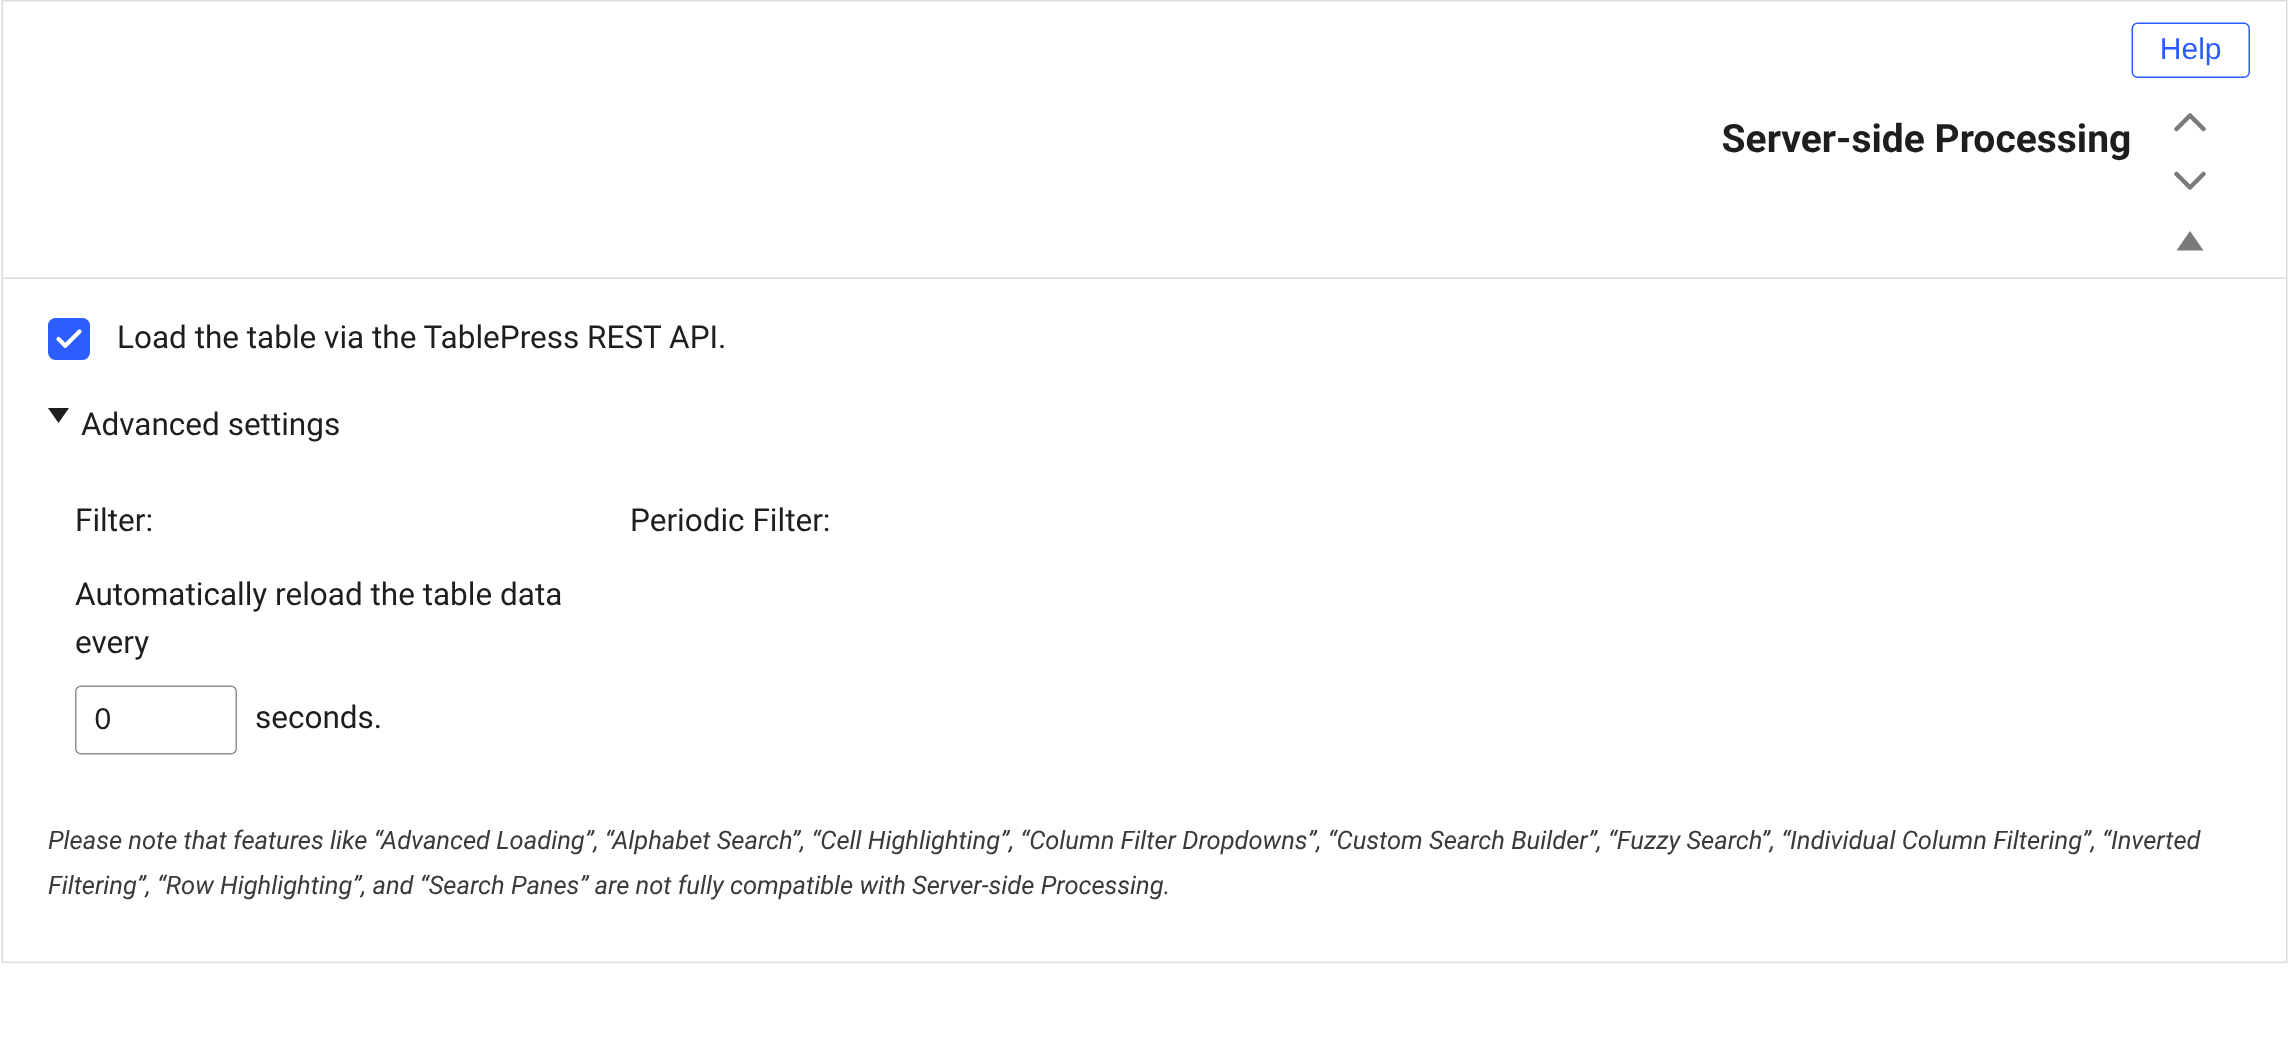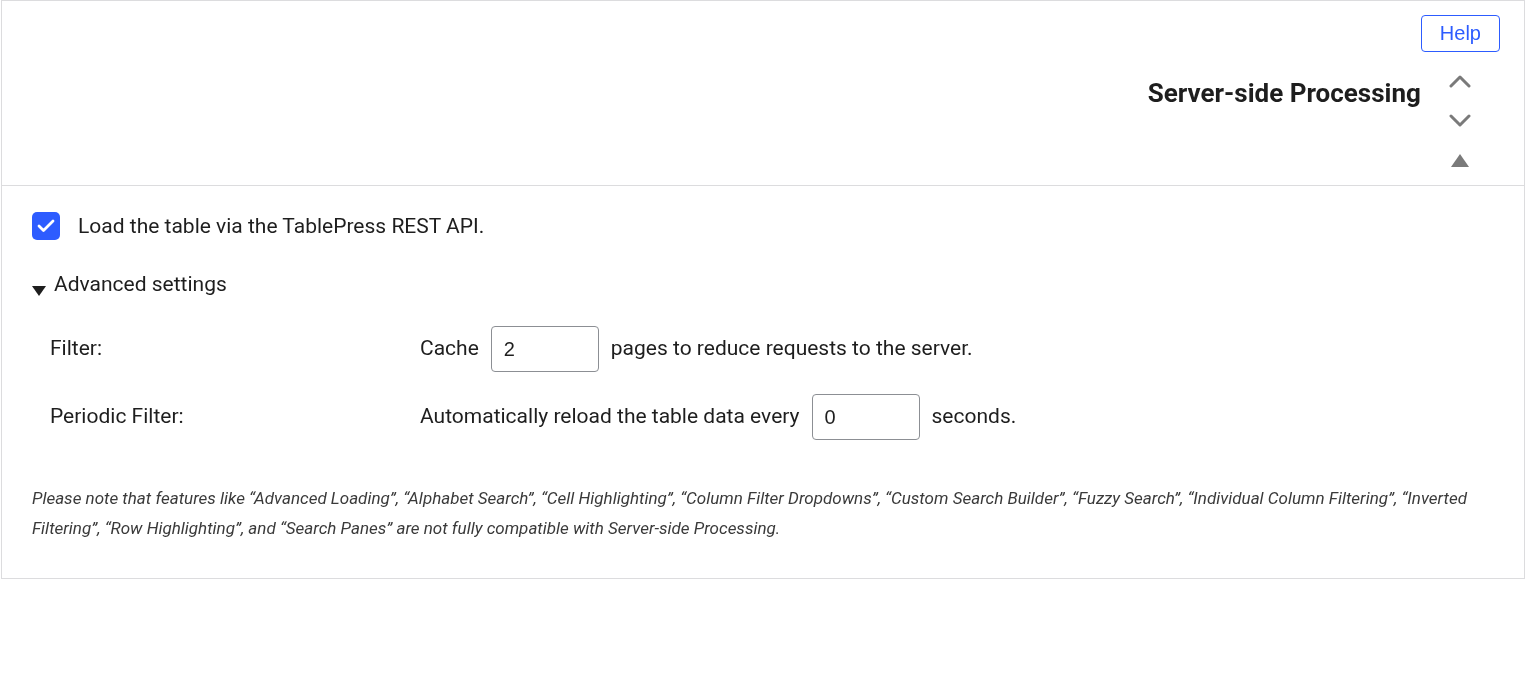--- a/index.html
+++ b/index.html
@@ -92,21 +92,21 @@
   }
   .checkbox svg {
     display: block;
   }
   .checkbox-label {
     font-size: 21px;
     color: #1e1e1e;
   }
   .details-summary {
     display: flex;
-    align-items: flex-end;
+    align-items: flex-start;
     gap: 6px;
     font-size: 21px;
     color: #1e1e1e;
     cursor: pointer;
     margin-bottom: 30px;
     user-select: none;
   }
   .disclosure-triangle {
     width: 0;
     height: 0;
@@ -203,27 +203,20 @@
     </div>
 
     <div class="details-summary">
       <span class="disclosure-triangle"></span>
       <span>Advanced settings</span>
     </div>
 
     <div class="settings-grid">
 
       <div class="setting-label">Filter:</div>
-      <div class="setting-content">
-        <div class="inline-row">
-          <span>Cache</span>
-          <input type="text" class="number-input" value="2" style="">
-          <span>pages to reduce requests to the server.</span>
-        </div>
-      </div>
 
       <div class="setting-label">Periodic Filter:</div>
       <div class="setting-content">
         <div class="inline-row">
           <span>Automatically reload the table data every</span>
           <input type="text" class="number-input" value="0" style="">
           <span>seconds.</span>
         </div>
       </div>
 

